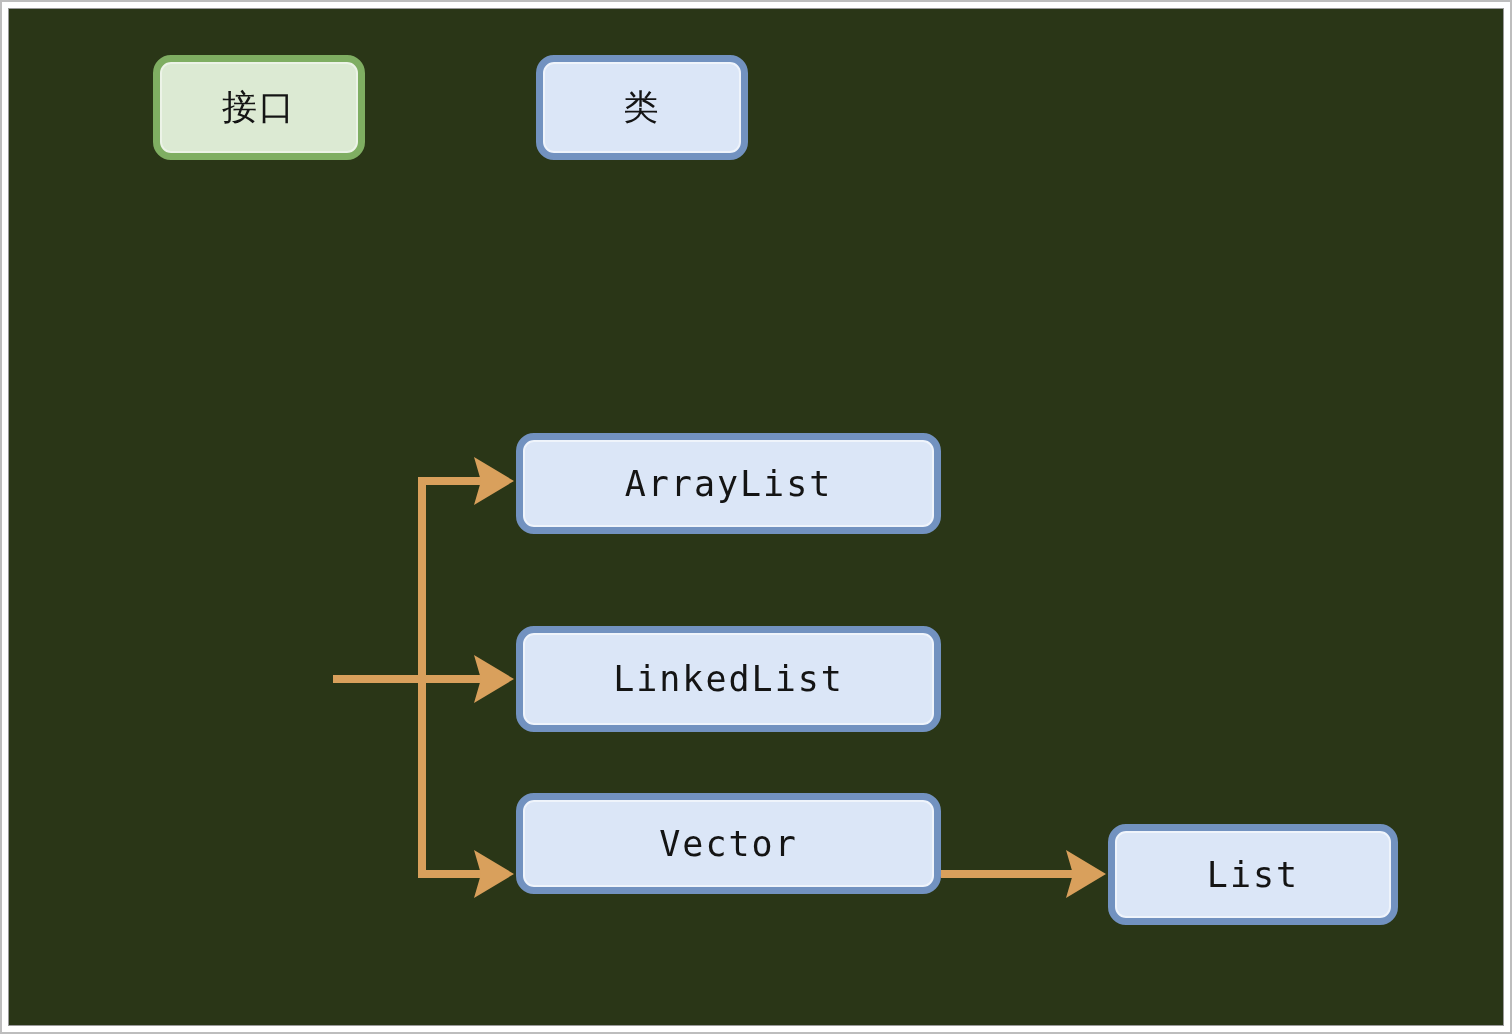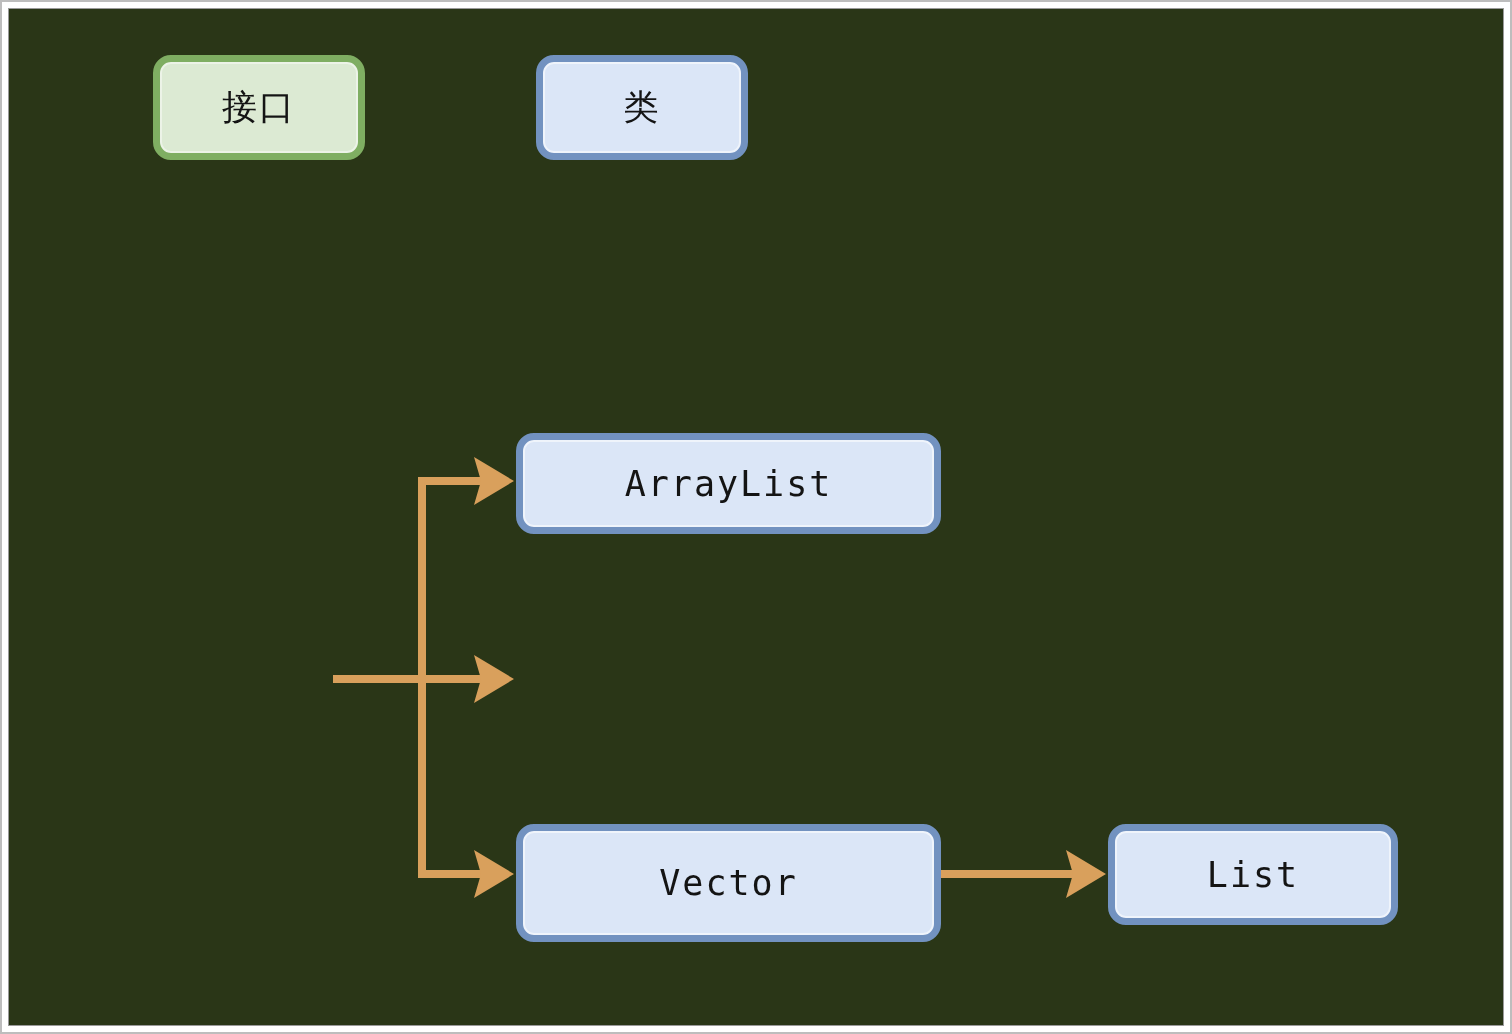--- a/index.html
+++ b/index.html
@@ -56,21 +56,21 @@
     font-family: "DejaVu Serif", "Liberation Serif", serif;
     font-size: 46px;
   }
   
   #legend-interface { left: 144px; top: 46px;  width: 212px; height: 105px; }
   #legend-class     { left: 527px; top: 46px;  width: 212px; height: 105px; }
   
   #node-list        { left: 49px;  top: 618px; width: 277px; height: 105px; }
   #node-arraylist   { left: 507px; top: 424px; width: 425px; height: 101px; justify-content: center; }
   #node-linkedlist  { left: 507px; top: 617px; width: 425px; height: 106px; }
-  #node-vector      { left: 507px; top: 815px; width: 425px; height: 118px; }
+  #node-vector      { left: 507px; top: 784px; width: 425px; height: 101px; }
   #node-stack       { left: 1099px;top: 815px; width: 290px; height: 101px; }
   svg.edges {
     position: absolute; left: 0; top: 0;
     width: 1496px; height: 1018px;
     pointer-events: none;
   }
 </style>
 </head>
 <body>
 
@@ -94,20 +94,23 @@
     <div class="node iface" id="legend-interface">
       <span class="label legend-label">接口</span>
     </div>
     <div class="node clazz" id="legend-class">
       <span class="label legend-label">类</span>
     </div>
 
     <div class="node clazz" id="node-arraylist">
       <span class="label">ArrayList</span>
     </div>
+    <div class="node clazz" id="node-linkedlist">
+      <span class="label">LinkedList</span>
+    </div>
     <div class="node clazz" id="node-vector">
       <span class="label">Vector</span>
     </div>
     <div class="node clazz" id="node-stack">
       <span class="label">List</span>
     </div>
 
   </div>
 </div>
 

